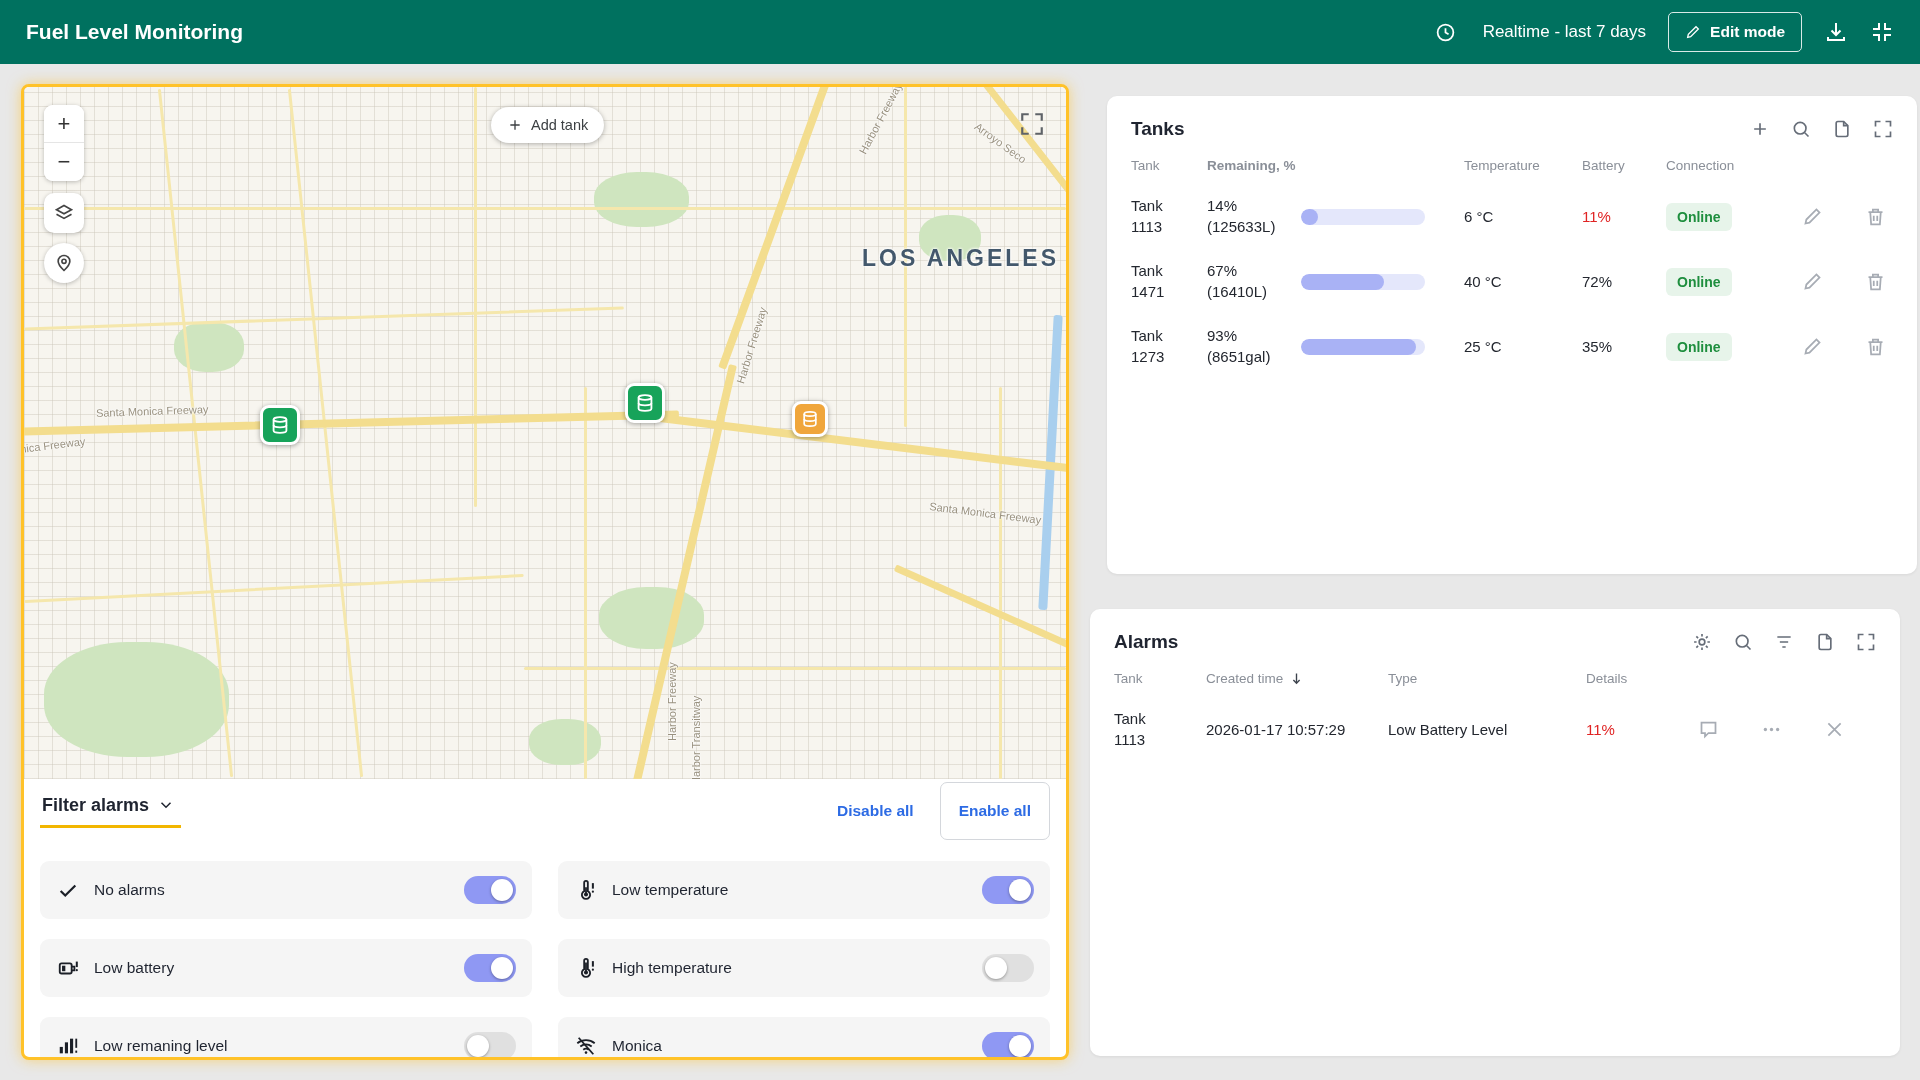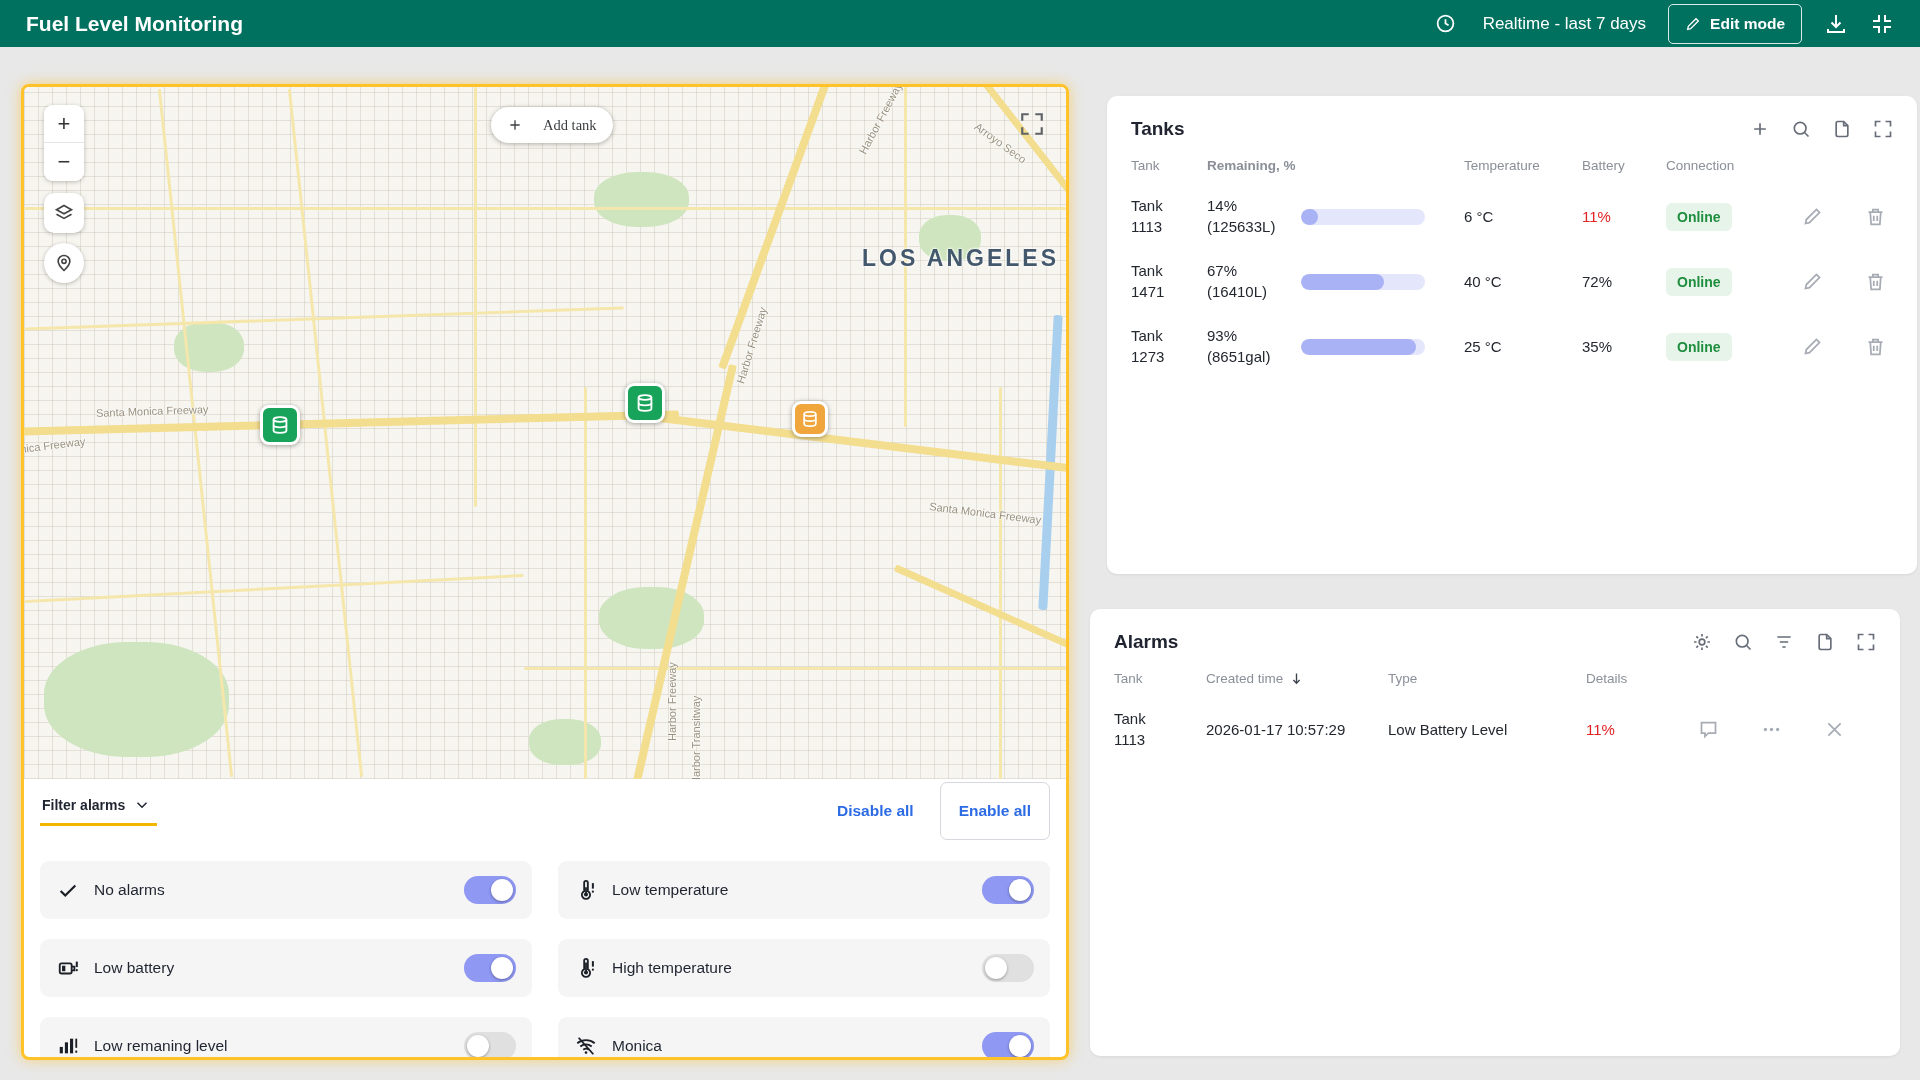--- a/index.html
+++ b/index.html
@@ -7,21 +7,21 @@
   body {
     font-family: "Liberation Sans", sans-serif;
     background:#e8e8e8;
     color:#23272f;
     overflow:hidden;
   }
   .app { position:relative; width:1920px; height:1080px; }
 
   
   header {
-    position:absolute; top:0; left:0; right:0; height:47px;
+    position:absolute; top:0; left:0; right:0; height:64px;
     background:#00715f; display:flex; align-items:center;
     justify-content:space-between; padding:0 26px; color:#fff;
   }
   .app-title { font-size:21px; font-weight:700; }
   .hright { display:flex; align-items:center; gap:22px; }
   .realtime { display:flex; align-items:center; gap:27px; font-size:17px; cursor:pointer; }
   .edit-btn {
     display:flex; align-items:center; gap:9px; background:transparent;
     border:1px solid rgba(255,255,255,.85); border-radius:5px; color:#fff;
     font-family:inherit; font-size:15.5px; font-weight:700; padding:10px 16px; cursor:pointer;
@@ -94,32 +94,32 @@
     font-size:22px; color:#333; cursor:pointer; background:#fff; border:none; font-family:inherit; }
   .zoom-btn:first-child { border-bottom:1px solid #e5e5e5; }
   .map-btn {
     position:absolute; width:40px; height:40px; background:#fff; border-radius:10px;
     box-shadow:0 1px 4px rgba(0,0,0,.25); display:flex; align-items:center; justify-content:center;
     color:#444; cursor:pointer;
   }
   .map-btn.round { border-radius:50%; }
   .add-tank {
     position:absolute; left:467px; top:20px; height:36px; border-radius:18px; background:#fff;
-    box-shadow:0 1px 5px rgba(0,0,0,.3); display:flex; align-items:center; gap:20px;
-    padding:0 16px; font-size:14.5px; color:#3c4043; cursor:pointer; border:none; font-family:Liberation Serif, serif;
+    box-shadow:0 1px 5px rgba(0,0,0,.3); display:flex; align-items:center; gap:8px;
+    padding:0 16px; font-size:14.5px; color:#3c4043; cursor:pointer; border:none; font-family:Liberation Sans, sans-serif;
   }
   .map-expand { position:absolute; left:995px; top:24px; width:26px; height:26px; color:#5f6368; cursor:pointer; }
 
   
   .filter-bar {
     position:absolute; left:16px; right:16px; top:702px; height:44px;
     display:flex; align-items:center; justify-content:space-between;
   }
   .filter-title {
-    display:flex; align-items:center; gap:8px; font-size:14px; font-weight:700; color:#1f2430;
+    display:flex; align-items:center; gap:8px; font-size:18px; font-weight:700; color:#1f2430;
     border-bottom:3px solid #f2b600; padding:0 6px 9px 2px; cursor:pointer;
   }
   .filter-actions { display:flex; align-items:center; gap:14px; }
   .link-btn { background:none; border:none; color:#2d6be4; font-family:inherit; font-size:15.5px; font-weight:700; cursor:pointer; padding:10px 12px; }
   .outline-btn { background:#fff; border:1px solid #d4d7dc; border-radius:7px; color:#2d6be4;
     font-family:inherit; font-size:15.5px; font-weight:700; padding:19px 18px; cursor:pointer; }
   .filter-grid {
     position:absolute; left:16px; right:16px; top:774px;
     display:grid; grid-template-rows:repeat(3,58px); grid-template-columns:1fr 1fr;
     grid-auto-flow:column; gap:20px 26px;

